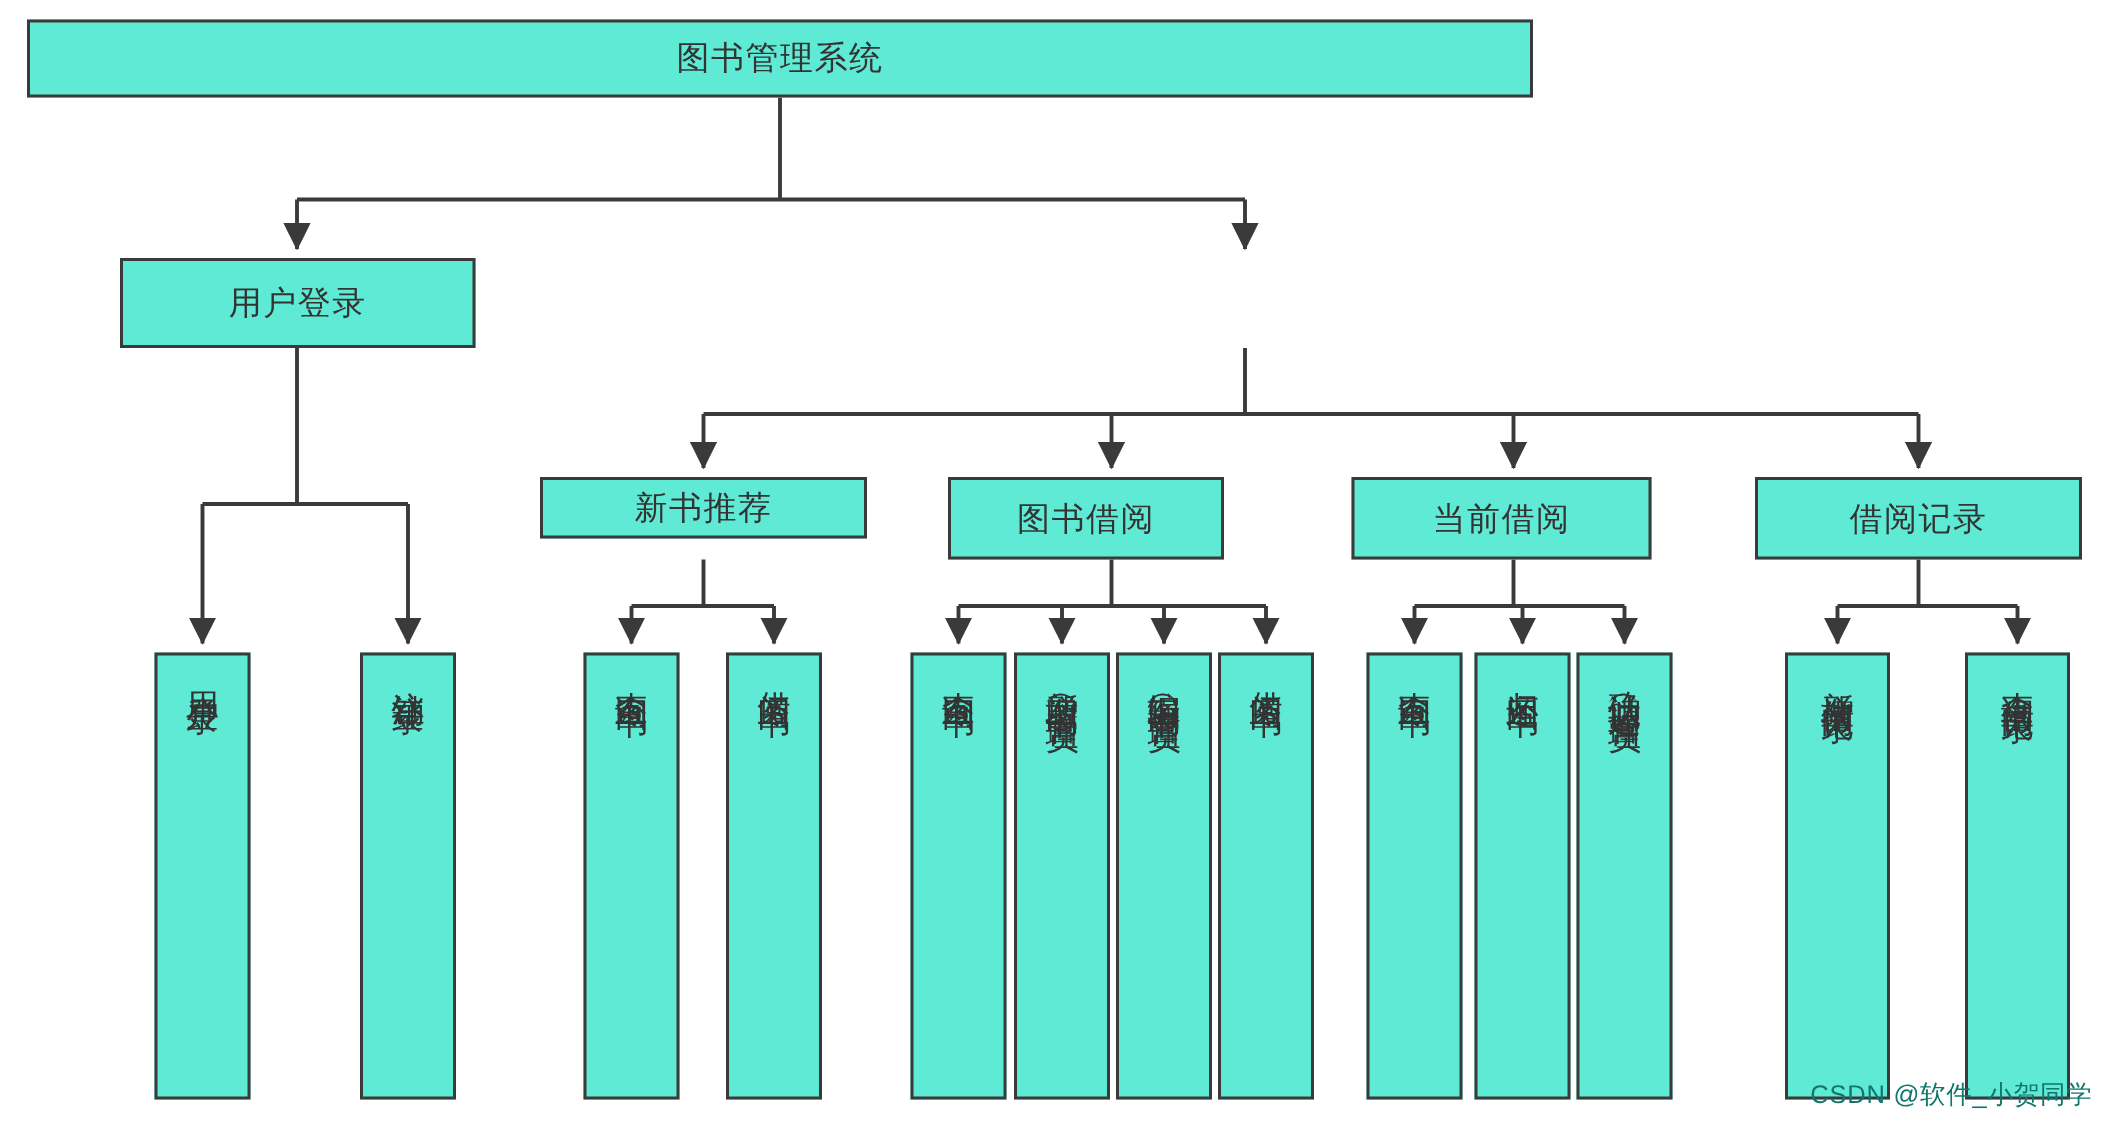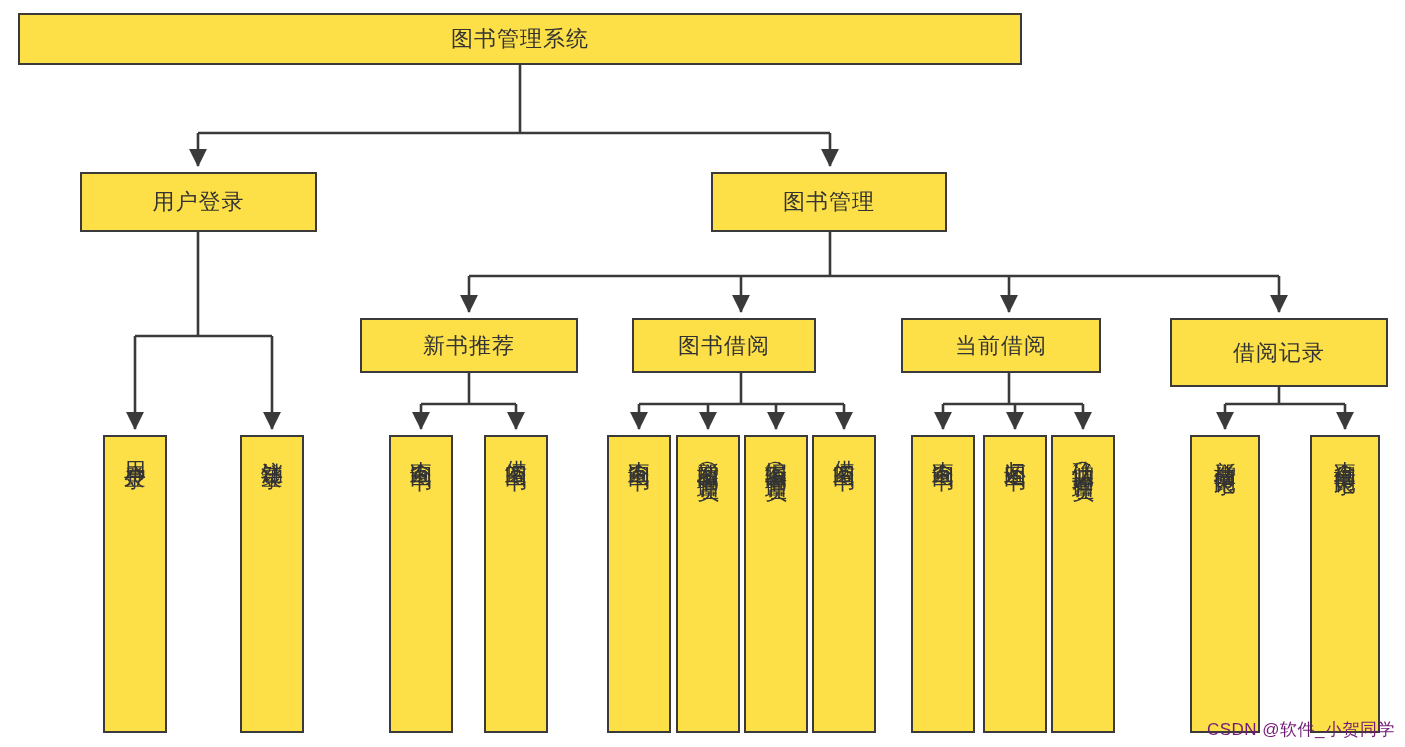--- a/index.html
+++ b/index.html
@@ -22,21 +22,21 @@
     left: 0;
     top: 0;
     width: 1405px;
     height: 747px;
     pointer-events: none;
   }
   .node {
     position: absolute;
     box-sizing: border-box;
     border: 2px solid #3a3a3a;
-    background: #fde047;
+    background: #5eead4;
     display: flex;
     align-items: center;
     justify-content: center;
     color: #333333;
   }
   .node-label {
     display: block;
     text-align: center;
     line-height: 1.18;
     color: #333333;
@@ -57,21 +57,21 @@
     font-size: 22px;
     letter-spacing: 3px;
     line-height: 1;
     white-space: nowrap;
   }
   #watermark {
     position: absolute;
     right: 10px;
     bottom: 6px;
     font-size: 17px;
-    color: #701a75;
+    color: #0f766e;
     white-space: nowrap;
     letter-spacing: 0.5px;
   }
 </style>
 </head>
 <body>
 
 <div id="canvas">
 
   <svg class="edges" viewBox="0 0 1405 747" xmlns="http://www.w3.org/2000/svg">
@@ -124,34 +124,31 @@
     </g>
   </svg>
 
   <div class="node horiz" style="left:18px; top:13px; width:1004px; height:52px;">
     <span class="node-label">图书管理系统</span>
   </div>
 
   <div class="node horiz" style="left:80px; top:172px; width:237px; height:60px;">
     <span class="node-label">用户登录</span>
   </div>
-  <div class="node horiz" style="left:711px; top:172px; width:236px; height:60px;">
-    <span class="node-label">图书管理</span>
-  </div>
 
-  <div class="node horiz" style="left:360px; top:318px; width:218px; height:55px;">
+  <div class="node horiz" style="left:360px; top:318px; width:218px; height:41px;">
     <span class="node-label">新书推荐</span>
   </div>
   <div class="node horiz" style="left:632px; top:318px; width:184px; height:55px;">
     <span class="node-label">图书借阅</span>
   </div>
   <div class="node horiz" style="left:901px; top:318px; width:200px; height:55px;">
     <span class="node-label">当前借阅</span>
   </div>
-  <div class="node horiz" style="left:1170px; top:318px; width:218px; height:69px;">
+  <div class="node horiz" style="left:1170px; top:318px; width:218px; height:55px;">
     <span class="node-label">借阅记录</span>
   </div>
 
   <div class="node vert" style="left:103px; top:435px; width:64px; height:298px;">
     <span class="node-label">用户登录</span>
   </div>
   <div class="node vert" style="left:240px; top:435px; width:64px; height:298px;">
     <span class="node-label">注销登录</span>
   </div>
   <div class="node vert" style="left:389px; top:435px; width:64px; height:298px;">

